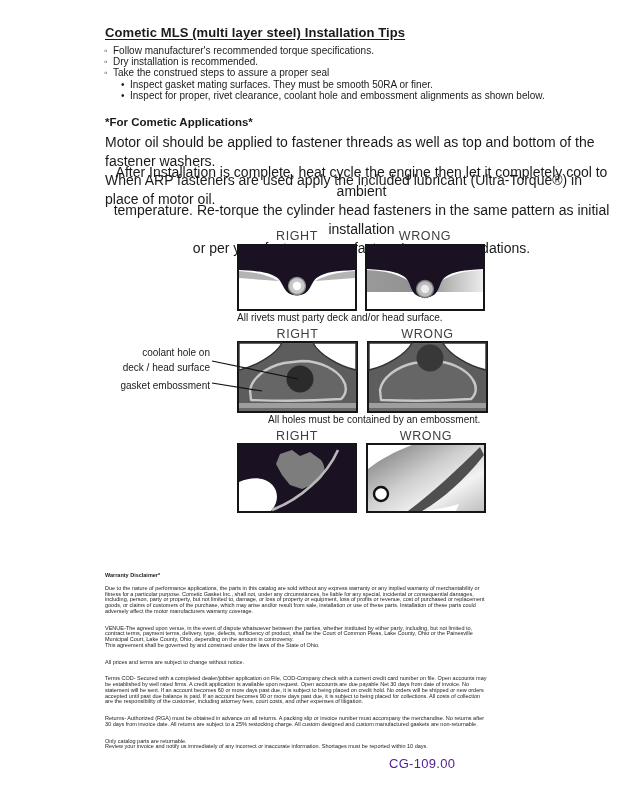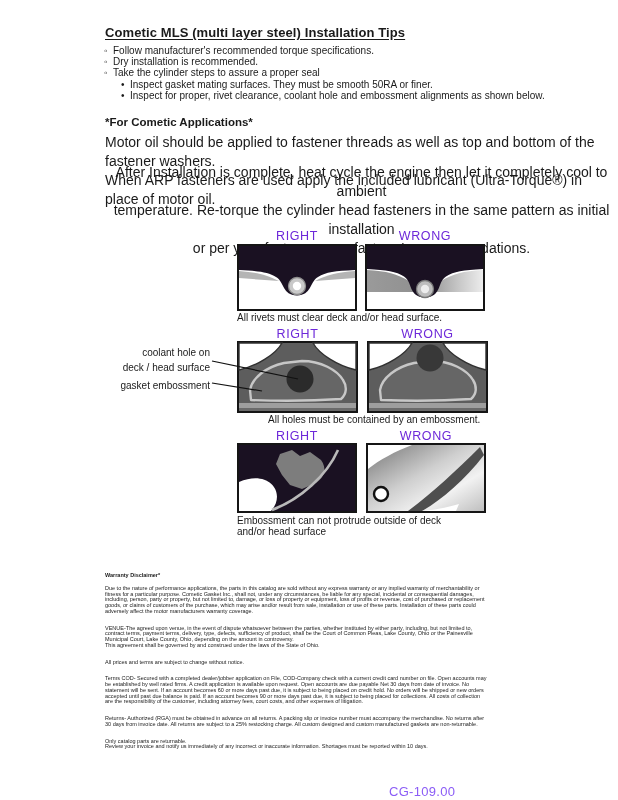--- a/index.html
+++ b/index.html
@@ -14,59 +14,59 @@
   }
   .bullets { left:104px; top:45px; }
   .b-row { display:flex; align-items:flex-start; line-height:11.2px; font-size:10px; }
   .b-row.sub { margin-left:17px; }
   .b-mark { width:9px; flex:0 0 9px; text-align:left; font-size:10px; }
   .heading2 { left:105px; top:116px; margin:0; font-size:11.5px; font-weight:bold; }
   .body-p { margin:0; font-size:14px; line-height:19px; white-space:pre-line; }
   .p1 { left:105px; top:133px; }
   .p2 { left:105px; top:163px;text-align:center; }
   .p3 { left:105px; top:204px; }
-  .rw-label { font-size:12.5px; letter-spacing:0.6px; text-align:center; color:#6d28d9; }
+  .rw-label { font-size:12.5px; letter-spacing:0.6px; text-align:center; color:#404040; }
   .rl1,.wl1 { top:229px; } .rl2,.wl2 { top:327px; } .rl3,.wl3 { top:429px; }
   .rl1,.rl3 { left:237px; width:120px; } .rl2 { left:237px; width:121px; }
   .wl1 { left:365px; width:120px; } .wl2 { left:367px; width:121px; } .wl3 { left:366px; width:120px; }
   .box { display:block; }
   .b1r { left:237px; top:244px; } .b1w { left:365px; top:244px; }
   .b2r { left:237px; top:341px; } .b2w { left:367px; top:341px; }
   .b3r { left:237px; top:443px; } .b3w { left:366px; top:443px; }
   .caption { margin:0; font-size:10px; line-height:10.5px; white-space:pre-line; }
   .c1 { left:237px; top:313px; }
   .c2 { left:240px; top:415px;margin-left:28px; }
   .c3 { left:237px; top:516px; }
   .callout { left:100px; width:110px; text-align:right; font-size:10px; line-height:15px; white-space:pre-line; }
   .co1 { top:345px; } .co2 { top:378px; }
   .leaders { left:210px; top:355px; z-index:3; pointer-events:none; }
   .disclaimer { left:105px; top:573px; width:414px; font-size:5.5px; line-height:5.75px; color:#222; }
   .disc-h { margin:0 0 7px 0; font-weight:bold; font-size:5.5px; }
   .disc-p { margin:0 0 11px 0; white-space:pre-line; }
-  .page-num { left:389px; top:784px; font-size:13px; letter-spacing:0.3px; color:#8b5cf6; }
+  .page-num { left:389px; top:756px; font-size:13px; letter-spacing:0.3px; color:#4c1d95; }
 </style>
 </head>
 <body>
 
 <div class="page">
 
   <h1 class="abs title">Cometic MLS (multi layer steel) Installation Tips</h1>
 
   <div class="abs bullets">
     <div class="b-row">
       <span class="b-mark">◦</span>
       <span>Follow manufacturer's recommended torque specifications.</span>
     </div>
     <div class="b-row">
       <span class="b-mark">◦</span>
       <span>Dry installation is recommended.</span>
     </div>
     <div class="b-row">
       <span class="b-mark">◦</span>
-      <span>Take the cylinder steps to assure a proper seal</span>
+      <span>Take the construed steps to assure a proper seal</span>
     </div>
     <div class="b-row sub">
       <span class="b-mark">•</span>
       <span>Inspect gasket mating surfaces.  They must be smooth 50RA or finer.</span>
     </div>
     <div class="b-row sub">
       <span class="b-mark">•</span>
       <span>Inspect for proper, rivet clearance, coolant hole and embossment alignments as shown below.</span>
     </div>
   </div>
@@ -99,21 +99,21 @@
           <stop offset="1" stop-color="#ececec"></stop>
       </linearGradient>
     </defs>
     <rect x="1" y="1" width="118" height="65" fill="#ffffff" stroke="#151515" stroke-width="2"></rect>
     <path d="M2,26 C22,27 32,30 44,37 C52,42 55,48 60,48 C65,48 68,42 76,37 C88,30 98,27 118,26 L118,48 L2,48 Z" fill="url(#gradDeck)"></path>
     <path d="M2,2 H118 V25 C98,26 89,27.5 81,32.5 C72,38 77,53 60,53.5 C43,53 48,38 39,32.5 C31,27.5 22,26 2,25 Z" fill="#1a1122"></path>
     <circle cx="60" cy="45" r="8.5" fill="#bdbdbd" stroke="#787878" stroke-width="1.3"></circle>
     <circle cx="60" cy="45" r="4.2" fill="#ededed"></circle>
   </svg>
 
-  <p class="abs caption c1">All rivets must clear deck and/or head surface.</p>
+  <p class="abs caption c1">All rivets must party deck and/or head surface.</p>
 
   <div class="abs rw-label rl2">RIGHT</div>
   <div class="abs rw-label wl2">WRONG</div>
 
   <div class="abs callout co1">coolant hole on
 deck / head surface</div>
   <div class="abs callout co2">gasket embossment</div>
 
   <svg class="abs box b2r" width="121" height="72" viewBox="0 0 121 72">
     <rect x="1" y="1" width="119" height="70" fill="#5d5d5d" stroke="#151515" stroke-width="2"></rect>
@@ -162,22 +162,20 @@
           <stop offset="1" stop-color="#bdbdbd"></stop>
       </linearGradient>
     </defs>
     <rect x="1" y="1" width="118" height="68" fill="url(#gradBand)" stroke="#151515" stroke-width="2"></rect>
     <path d="M2,2 L46,2 C30,8 13,17 2,26 Z" fill="#ffffff"></path>
     <path d="M42,68 C66,50 90,28 114,4 L118,12 C98,38 74,58 56,68 Z" fill="#4f4f4f"></path>
     <path d="M58,68 L90,68 L93,61 C80,65 68,66.5 58,68 Z" fill="#ffffff"></path>
     <circle cx="15" cy="51" r="7" fill="#ffffff" stroke="#111111" stroke-width="2.4"></circle>
   </svg>
 
-  <p class="abs caption c3">Embossment can not protrude outside of deck
-and/or head surface</p>
 
   <div class="abs disclaimer">
     <p class="disc-h">Warranty Disclaimer*</p>
     <p class="disc-p">Due to the nature of performance applications, the parts in this catalog are sold without any express warranty or any implied warranty of merchantability or
 fitness for a particular purpose.  Cometic Gasket Inc., shall not, under any circumstances, be liable for any special, incidental or consequential damages,
 including, person, party or property, but not limited to, damage, or loss of property or equipment, loss of profits or revenue, cost of purchased or replacement
 goods, or claims of customers of the purchase, which may arise and/or result from sale, installation or use of these parts.  Installation of these parts could
 adversely affect the motor manufacturers warranty coverage.</p>
     <p class="disc-p">VENUE-The agreed upon venue, in the event of dispute whatsoever between the parties, whether instituted by either party, including, but not limited to,
 contract terms, payment terms, delivery, type, defects, sufficiency of product, shall be the Court of Common Pleas, Lake County, Ohio or the Painesville

